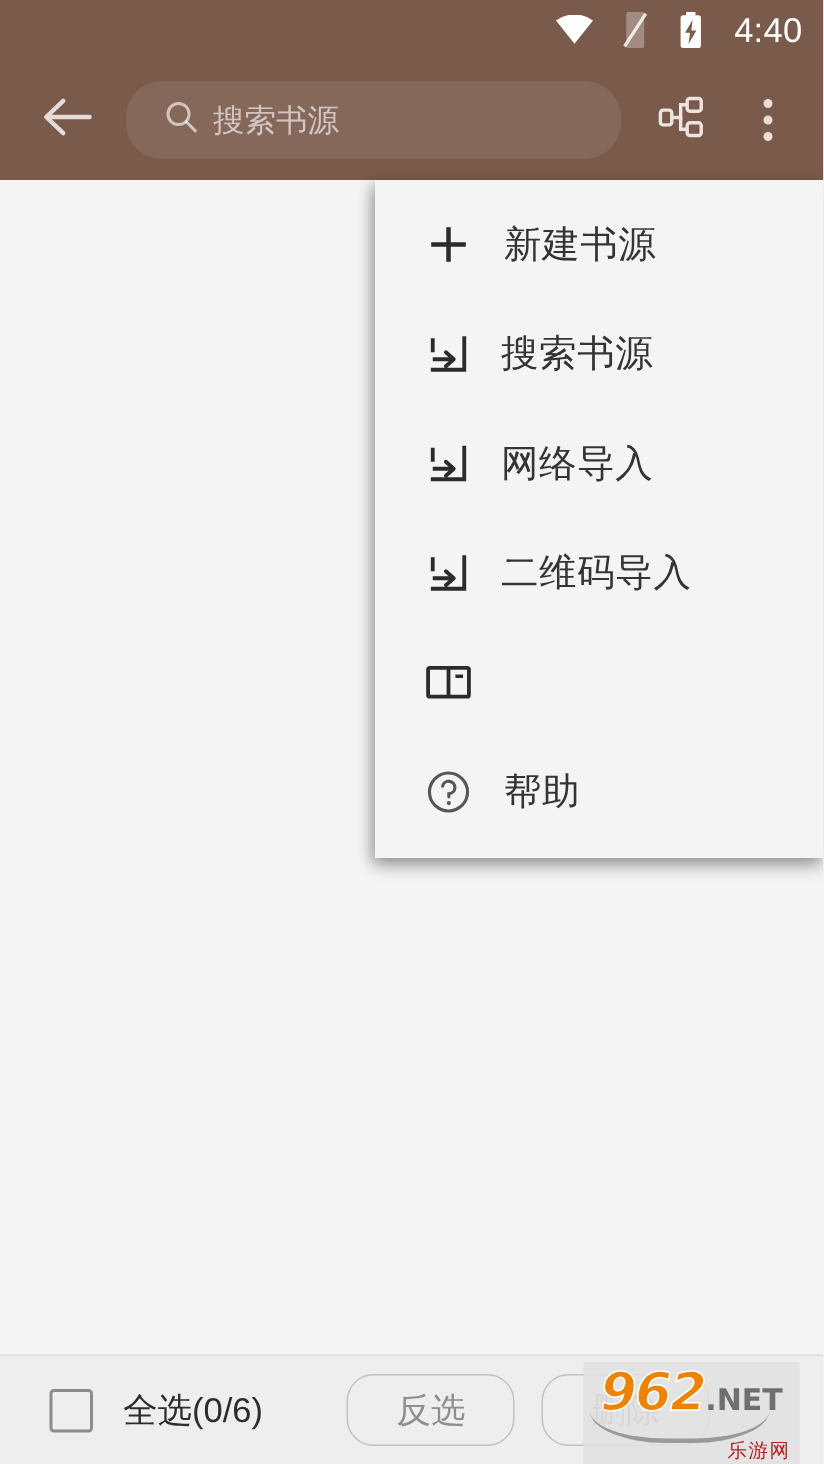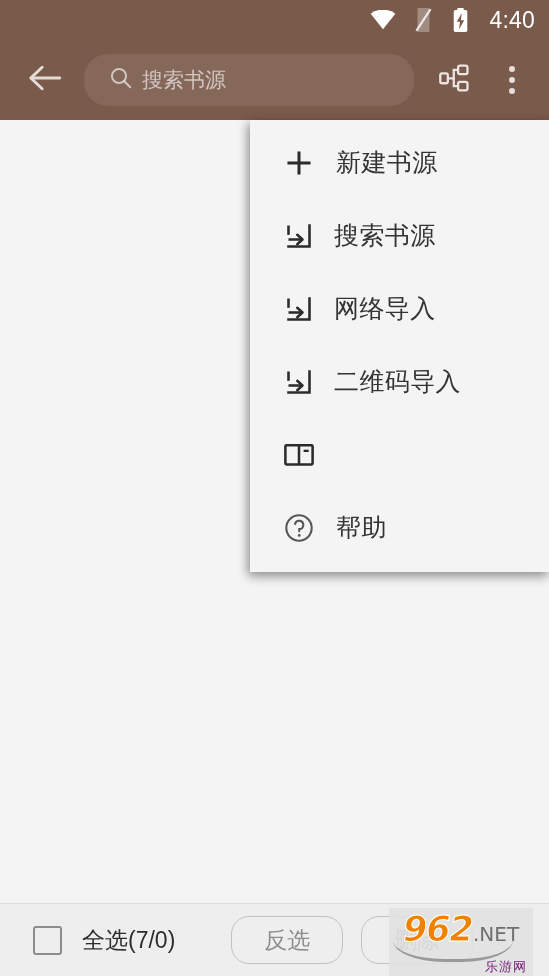--- a/index.html
+++ b/index.html
@@ -167,27 +167,27 @@
   #wm-962 {
     font-family: "DejaVu Sans", sans-serif;
     font-weight: bold; font-style: italic;
     font-size: 35px;
     color: #ef8200;
     -webkit-text-stroke: 1px #ffffff;
     letter-spacing: -1px;
   }
   #wm-net {
     font-family: "DejaVu Sans", sans-serif;
-    font-weight: normal;
+    font-weight: bold;
     font-size: 20px;
     color: #6f6f6f;
     margin-left: 0;
   }
   #wm-cn {
-    font-size: 13px; color: #701a75;
+    font-size: 13px; color: #b91c1c;
     align-self: flex-end; margin-right: 6px; margin-top: -3px;
     letter-spacing: 1px;
   }
   #wm-swoosh {
     position: absolute; left: 4px; bottom: 14px;
     width: 120px; height: 22px;
     border-bottom: 3px solid #9a9a9a;
     border-radius: 0 0 60px 60px / 0 0 26px 26px;
   }
 </style>
@@ -329,21 +329,21 @@
         </svg>
       </span>
       <span class="menu-label">帮助</span>
     </div>
   </div>
 
   <div id="bottombar">
 
     <div id="select-all-wrap">
       <span id="checkbox"></span>
-      <span id="select-all-label">全选(7/0)</span>
+      <span id="select-all-label">全选(0/6)</span>
     </div>
 
     <div id="invert-btn" class="bb-btn">反选</div>
 
     <div id="delete-btn" class="bb-btn">删除</div>
   </div>
 
   <div id="watermark">
     <div id="wm-row">
       <span id="wm-962">962</span>

